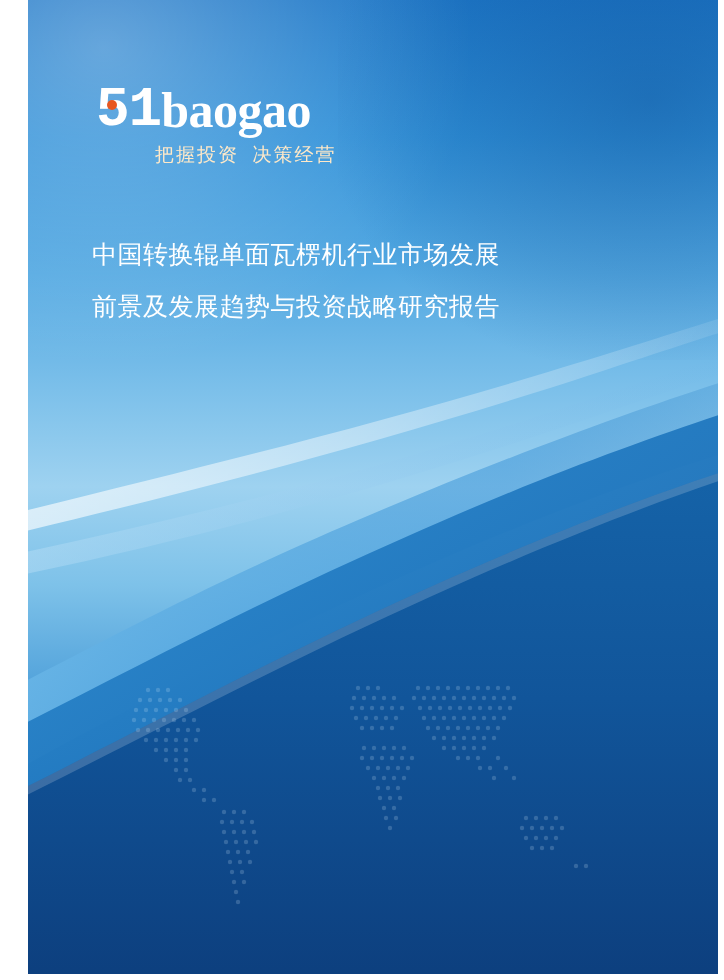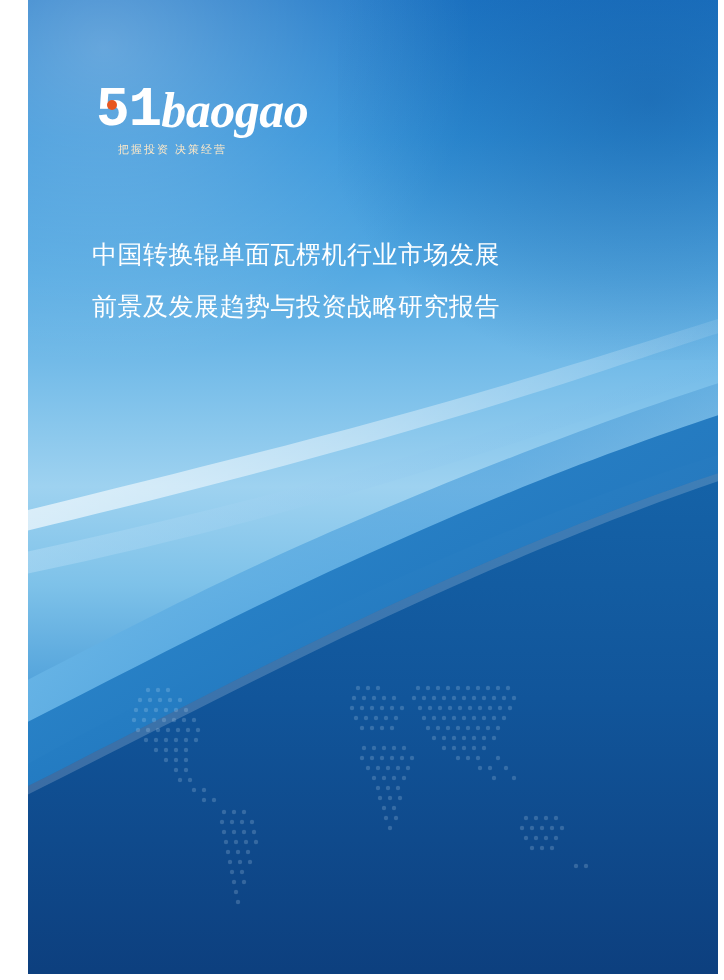--- a/index.html
+++ b/index.html
@@ -125,36 +125,35 @@
   }
   .logo-word {
     font-family: "Liberation Serif", serif;
     font-size: 50px;
     font-weight: bold;
     color: #ffffff;
     line-height: 56px;
     display: inline-block;
     vertical-align: top;
     letter-spacing: -0.5px;
-    font-style: italic;
   }
   .logo-accent {
     position: absolute;
     left: 11px;
     top: 18px;
     width: 10px;
     height: 10px;
     border-radius: 50%;
     background: #e8571f;
   }
   .logo-sub {
     margin-top: 4px;
-    margin-left: 22px;
-    font-family: Liberation Sans, sans-serif;
-    font-size: 11px;
+    margin-left: 59px;
+    font-family: Liberation Mono, monospace;
+    font-size: 19px;
     color: #ffe9c8;
     letter-spacing: 2px;
     white-space: nowrap;
   }
 
   
   .title-block {
     position: absolute;
     left: 64px;
     top: 228px;

